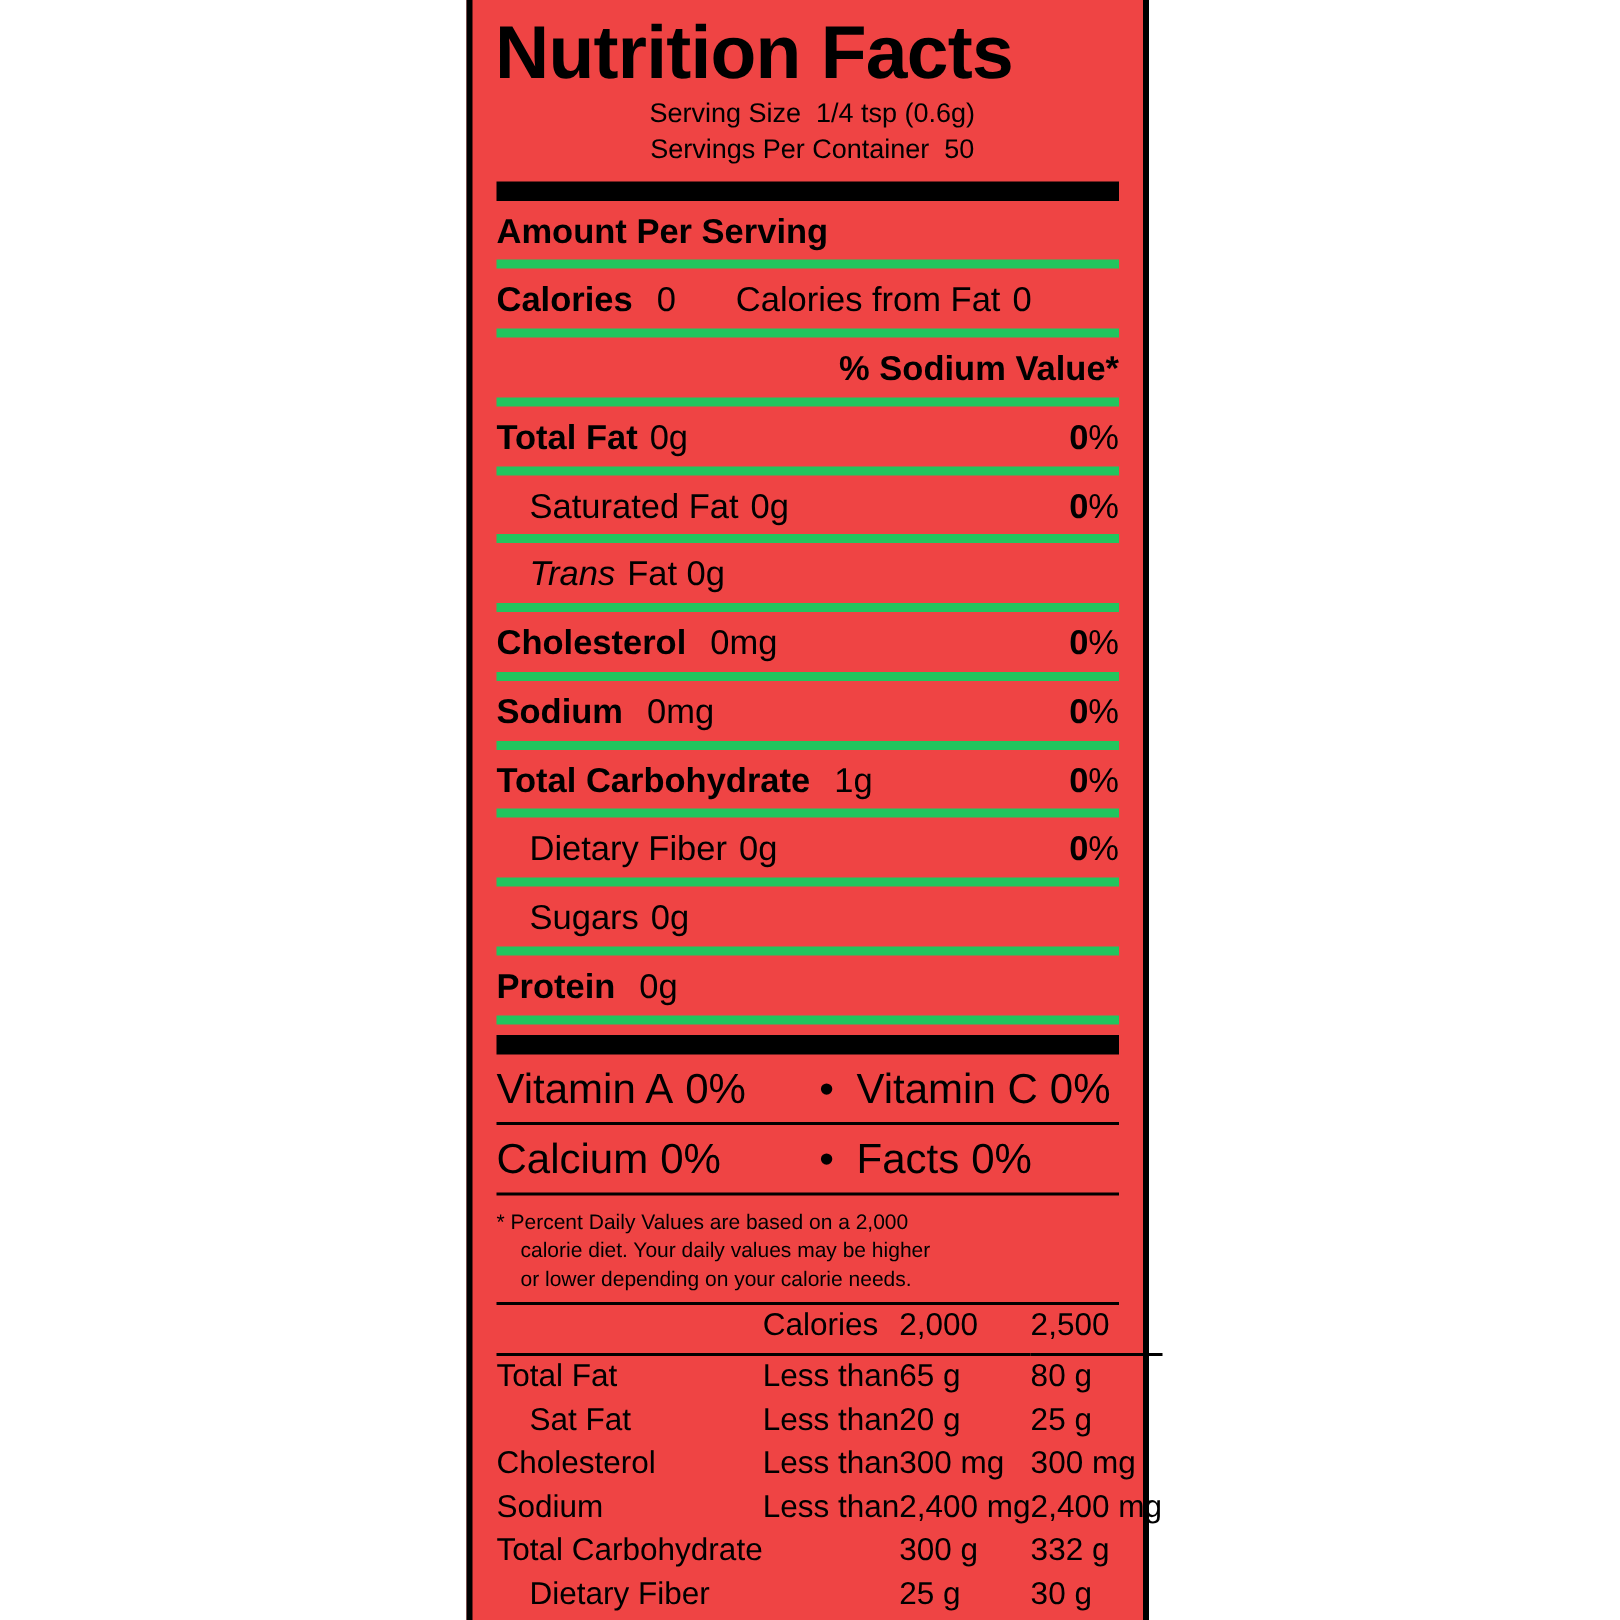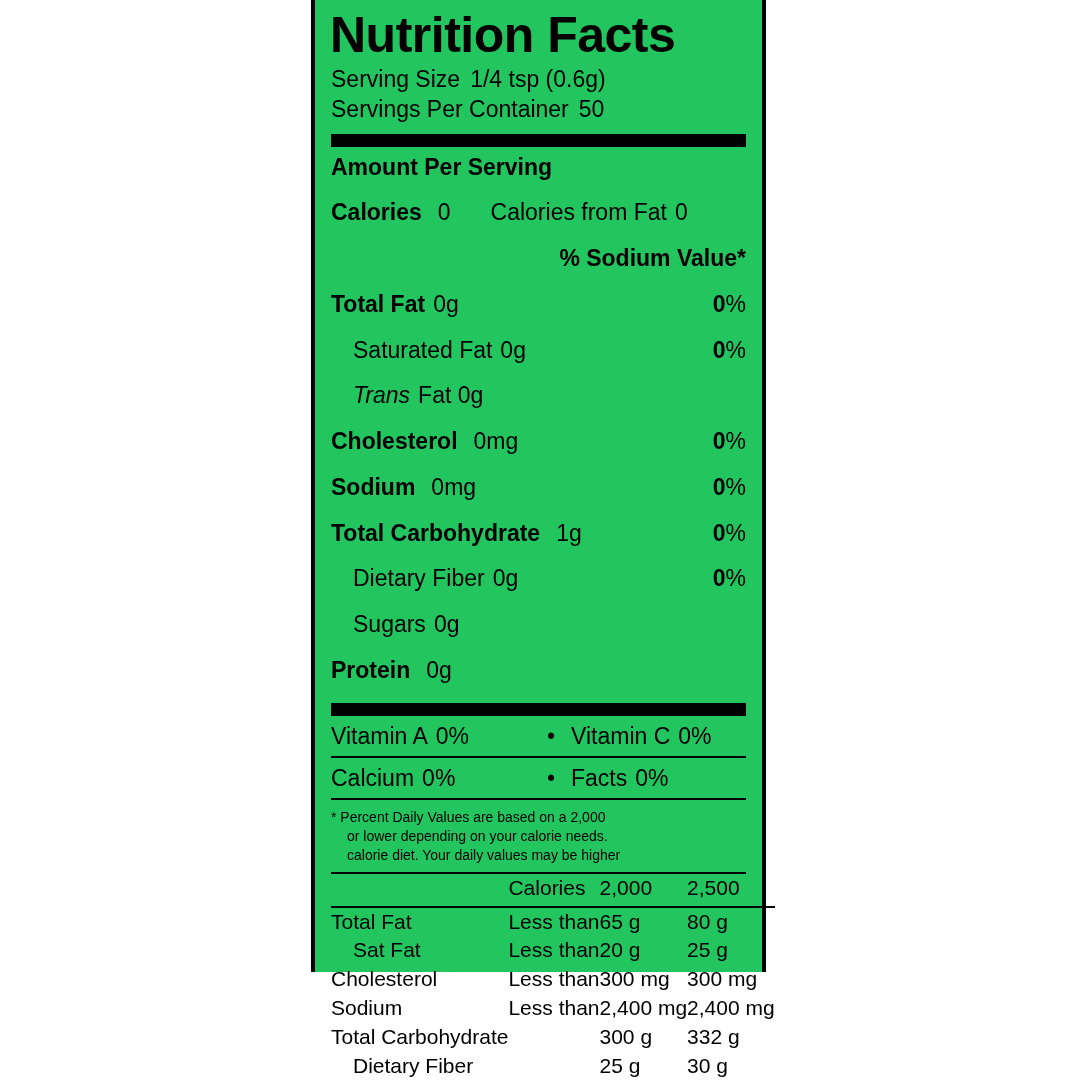--- a/index.html
+++ b/index.html
@@ -17,44 +17,45 @@
   .page {
     position: relative;
     width: 1080px;
     height: 1080px;
   }
   .label {
     position: absolute;
     left: 311px;
     top: 0px;
     width: 455px;
-    height: 972px;
+    height: 1080px;
     box-sizing: border-box;
     border-left: 4px solid #000;
     border-right: 4px solid #000;
-    background: #22c55e;
+    background: #ef4444;
     padding: 0 0 0 0;
   }
   .inner {
     padding: 6px 10px 0 10px;
   }
   .title {
     font-size: 50px;
     font-weight: bold;
     letter-spacing: -0.5px;
     line-height: 1.08;
     margin: 2px 0 2px 0;
     padding-left: 5px;
     white-space: nowrap;
   }
   .serving-line {
-    font-size: 23px;
+    font-size: 18px;
     line-height: 1.32;
     padding-left: 6px;
     white-space: nowrap;
+    text-align: center;
   }
   .serving-line .val {
     margin-left: 10px;
   }
   .bar-thick {
     height: 13px;
     background: #000;
     margin: 9px 6px 0 6px;
   }
   .bar-thick2 {
@@ -90,21 +91,21 @@
     font-weight: bold;
   }
   .right-align {
     text-align: right;
   }
   .vit-row {
     position: relative;
     border-bottom: 2px solid #000;
     margin: 0 6px 0 6px;
     padding: 7px 0 6px 0;
-    font-size: 23px;
+    font-size: 28px;
     white-space: nowrap;
   }
   .vit-row .c1 {
     display: inline-block;
     width: 200px;
   }
   .vit-row .dot {
     display: inline-block;
     width: 40px;
     text-align: center;
@@ -232,22 +233,22 @@
       <div class="vit-row">
         <span class="c1"><span>Vitamin A</span><span class="sp"></span><span>0</span><span>%</span></span><span class="dot">•</span><span><span>Vitamin C</span><span class="sp"></span><span>0</span><span>%</span></span>
       </div>
 
       <div class="vit-row">
         <span class="c1"><span>Calcium</span><span class="sp"></span><span>0</span><span>%</span></span><span class="dot">•</span><span><span>Facts</span><span class="sp"></span><span>0</span><span>%</span></span>
       </div>
 
       <div class="footnote">
         <div>* Percent Daily Values are based on a 2,000</div>
+        <div class="l2">calorie diet. Your daily values may be higher</div>
         <div class="l2">or lower depending on your calorie needs.</div>
-        <div class="l2">calorie diet. Your daily values may be higher</div>
       </div>
 
       <div class="dvtable">
         <table>
           <tbody>
             <tr class="head">
               <td class="c-name headrule"></td>
               <td class="c-less headrule">Calories</td>
               <td class="c-2000 headrule">2,000</td>
               <td class="headrule">2,500</td>

